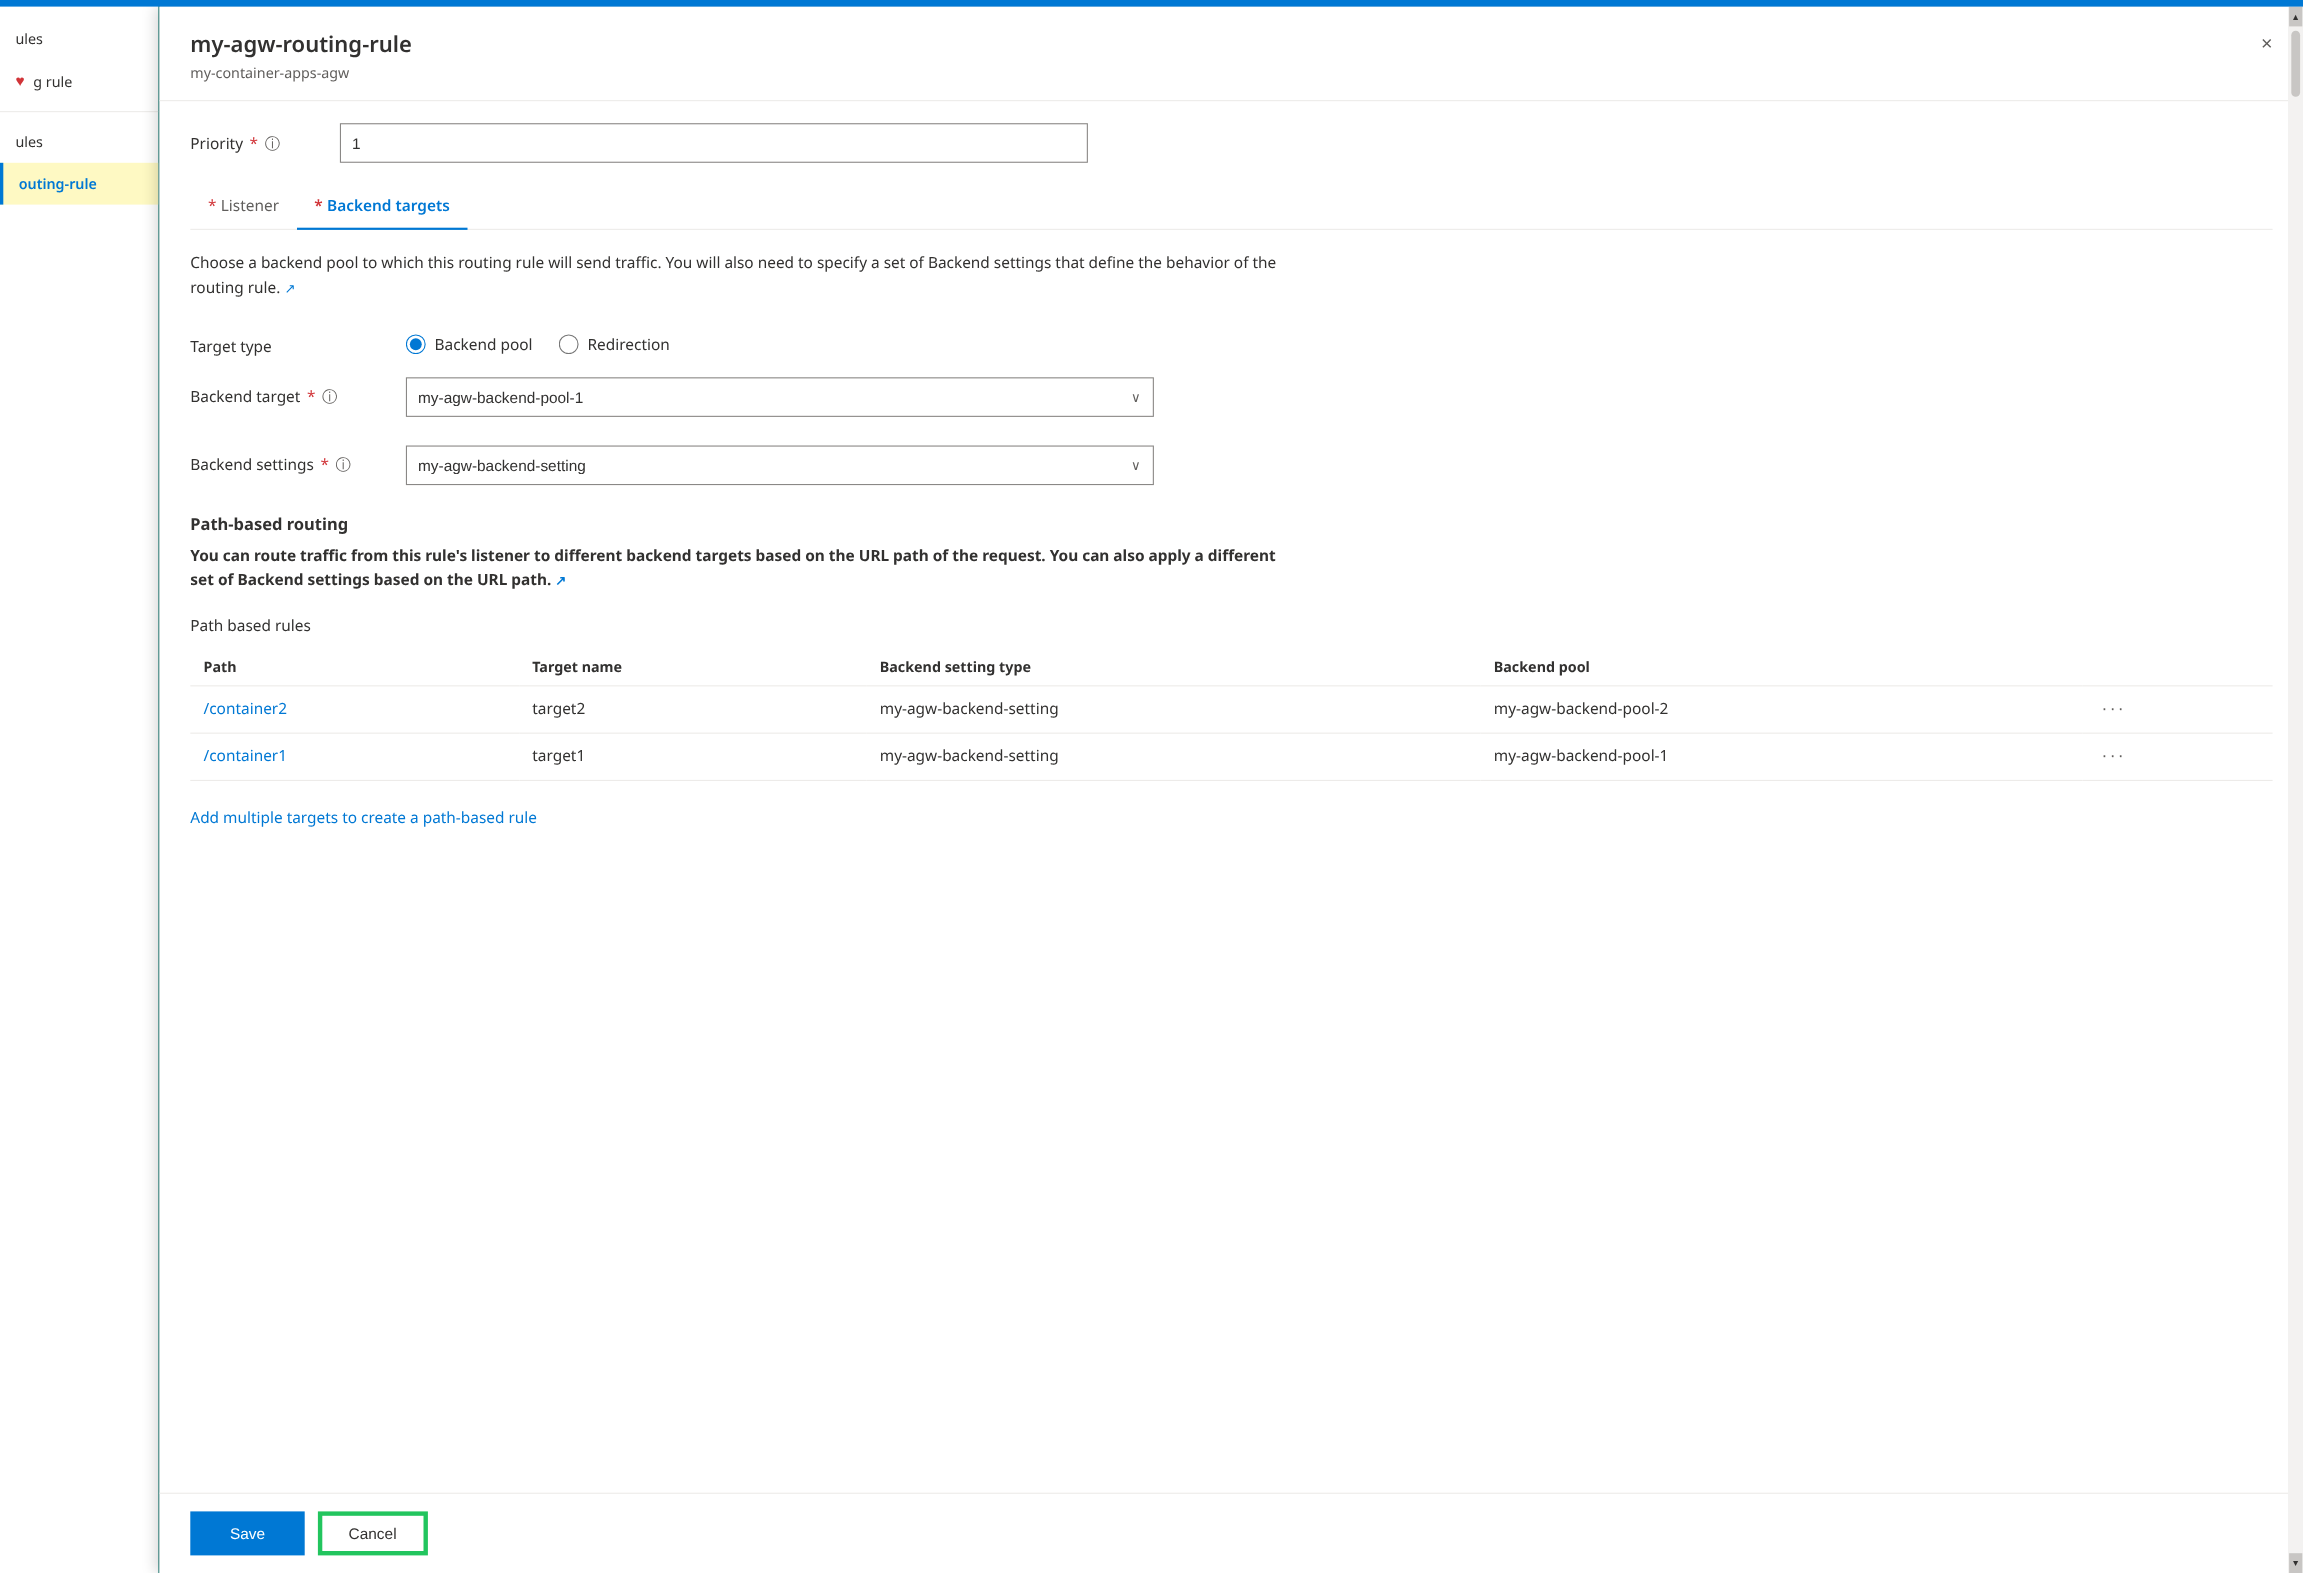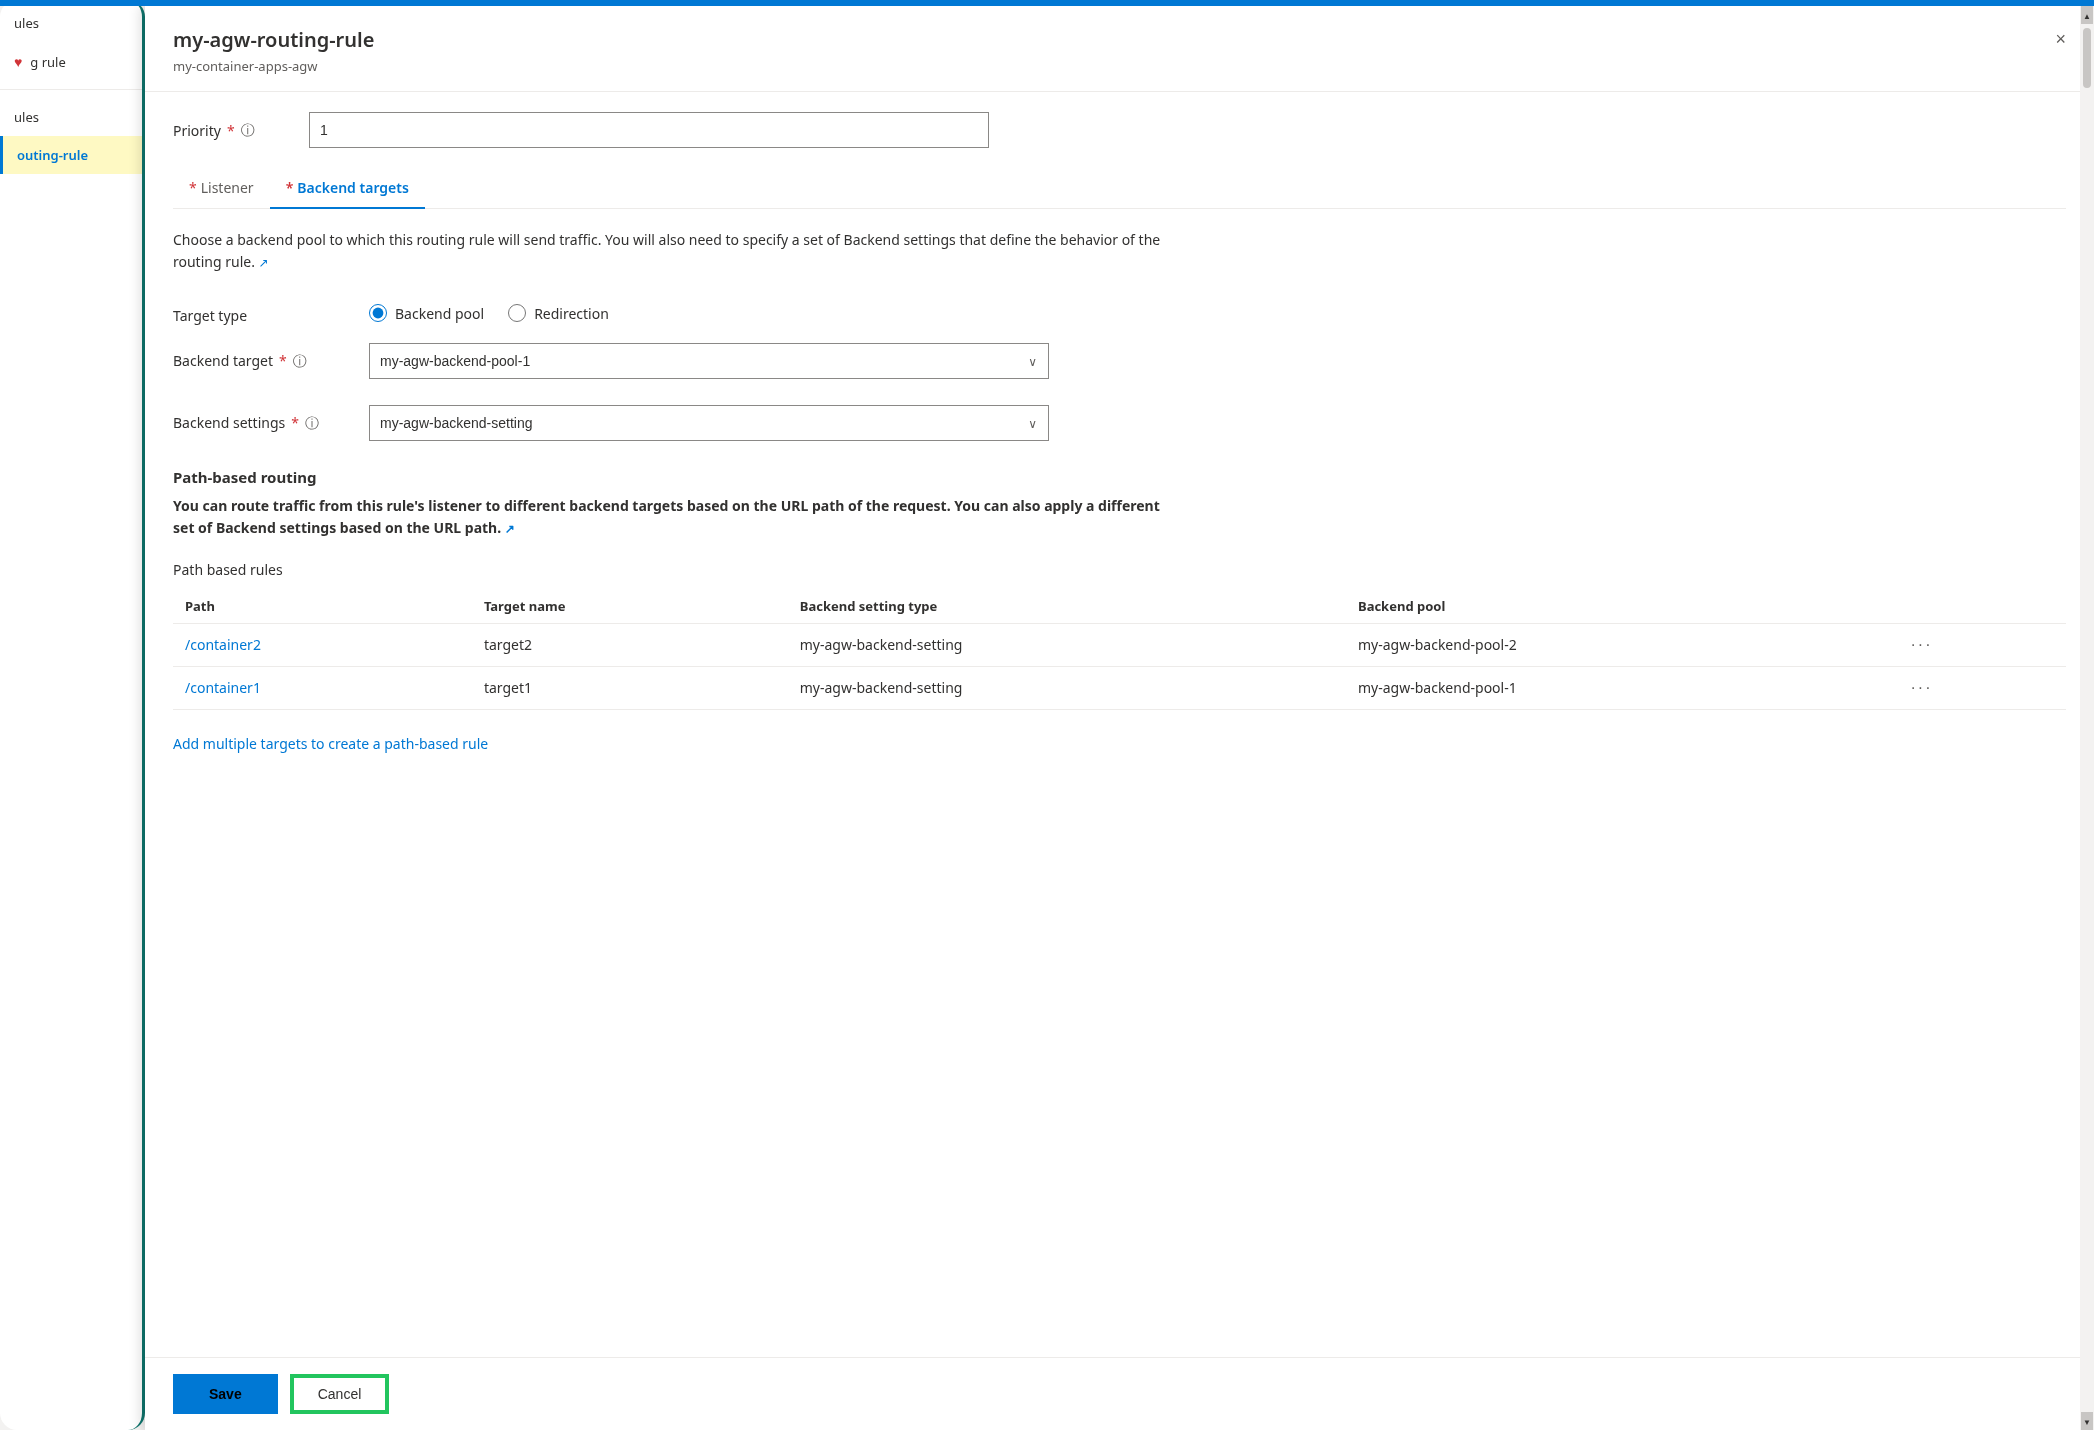--- a/index.html
+++ b/index.html
@@ -15,25 +15,24 @@
     .page-wrapper {
       display: flex;
       height: 100vh;
       position: relative;
     }
 
     
     .sidebar {
       width: 145px;
       background: #fff;
-      border-right: 3px solid #0f766e;
-      padding: 4px 0;
+      border-right: 1px solid #0f766e;
+      padding: 16px 0;
       flex-shrink: 0;
       overflow: hidden;
-      border-radius: 17px;
     }
 
     .sidebar-item {
       padding: 10px 14px;
       font-size: 13px;
       color: #323130;
       cursor: pointer;
       display: flex;
       align-items: center;
       gap: 8px;
@@ -369,25 +368,25 @@
     .panel-footer {
       padding: 16px 28px;
       border-top: 1px solid #edebe9;
       display: flex;
       gap: 12px;
       flex-shrink: 0;
     }
 
     .btn-save {
       background: #0078d4;
-      color: #000000;
+      color: #ffffff;
       border: none;
       padding: 8px 36px;
       font-size: 14px;
-      font-weight: 700;
+      font-weight: 400;
       cursor: pointer;
       min-width: 80px;
     }
 
     .btn-cancel {
       background: #fff;
       color: #323130;
       border: 4px solid #22c55e;
       padding: 8px 24px;
       font-size: 14px;

